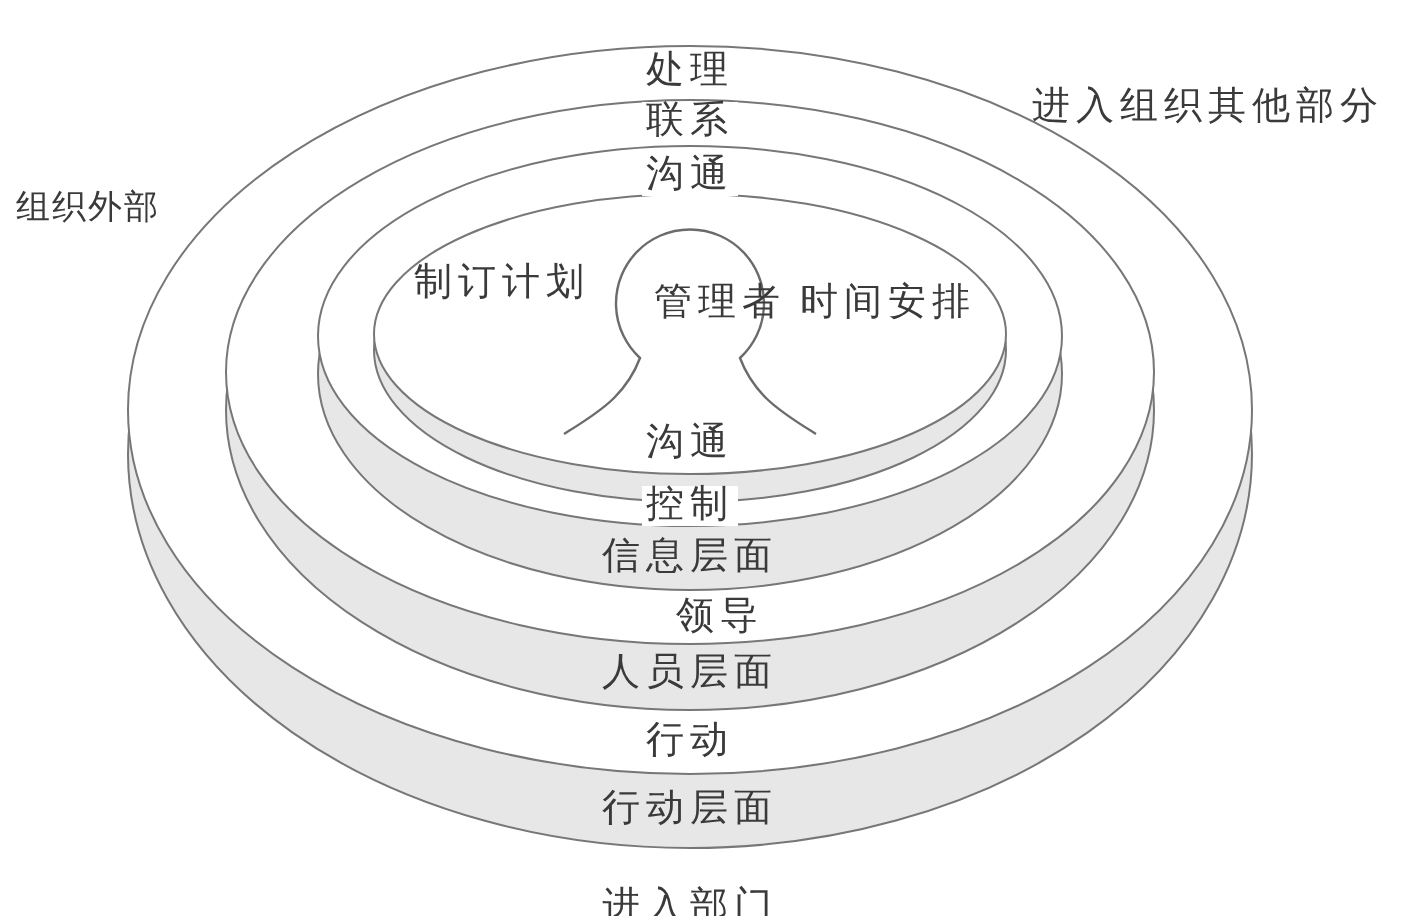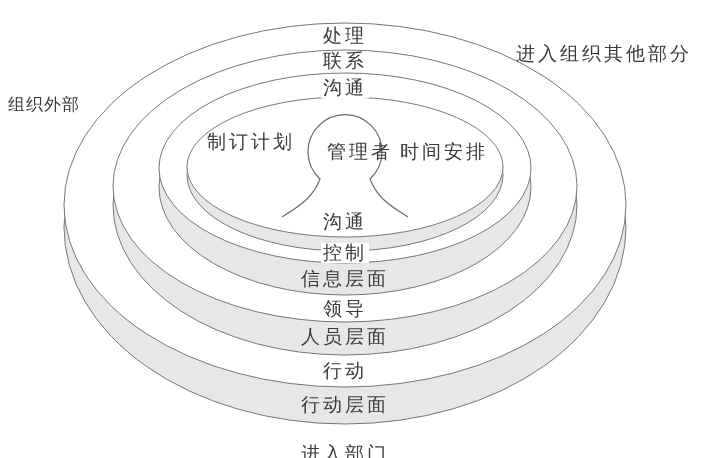--- a/index.html
+++ b/index.html
@@ -60,19 +60,19 @@
   <div class="lbl bg" style="left:345px;top:51px;">联系</div>
   <div class="lbl bg" style="left:345px;top:78px;">沟通</div>
 
   <div class="lbl" style="left:251px;top:132px;">制订计划</div>
   <div class="lbl" style="left:343px;top:142px;margin-left:17px;">管理者</div>
   <div class="lbl" style="left:444px;top:142px;">时间安排</div>
   <div class="lbl" style="left:345px;top:212px;">沟通</div>
 
   <div class="lbl bg" style="left:345px;top:243px;">控制</div>
   <div class="lbl" style="left:345px;top:269px;">信息层面</div>
-  <div class="lbl" style="left:345px;top:299px;">领导</div>
+  <div class="lbl" style="left:360px;top:299px;">领导</div>
   <div class="lbl" style="left:345px;top:327px;text-align:center;">人员层面</div>
   <div class="lbl" style="left:345px;top:361px;">行动</div>
   <div class="lbl" style="left:345px;top:395px;">行动层面</div>
   <div class="lbl" style="left:345px;top:444px;">进入部门</div>
 
 </div>
 
 </body></html>

